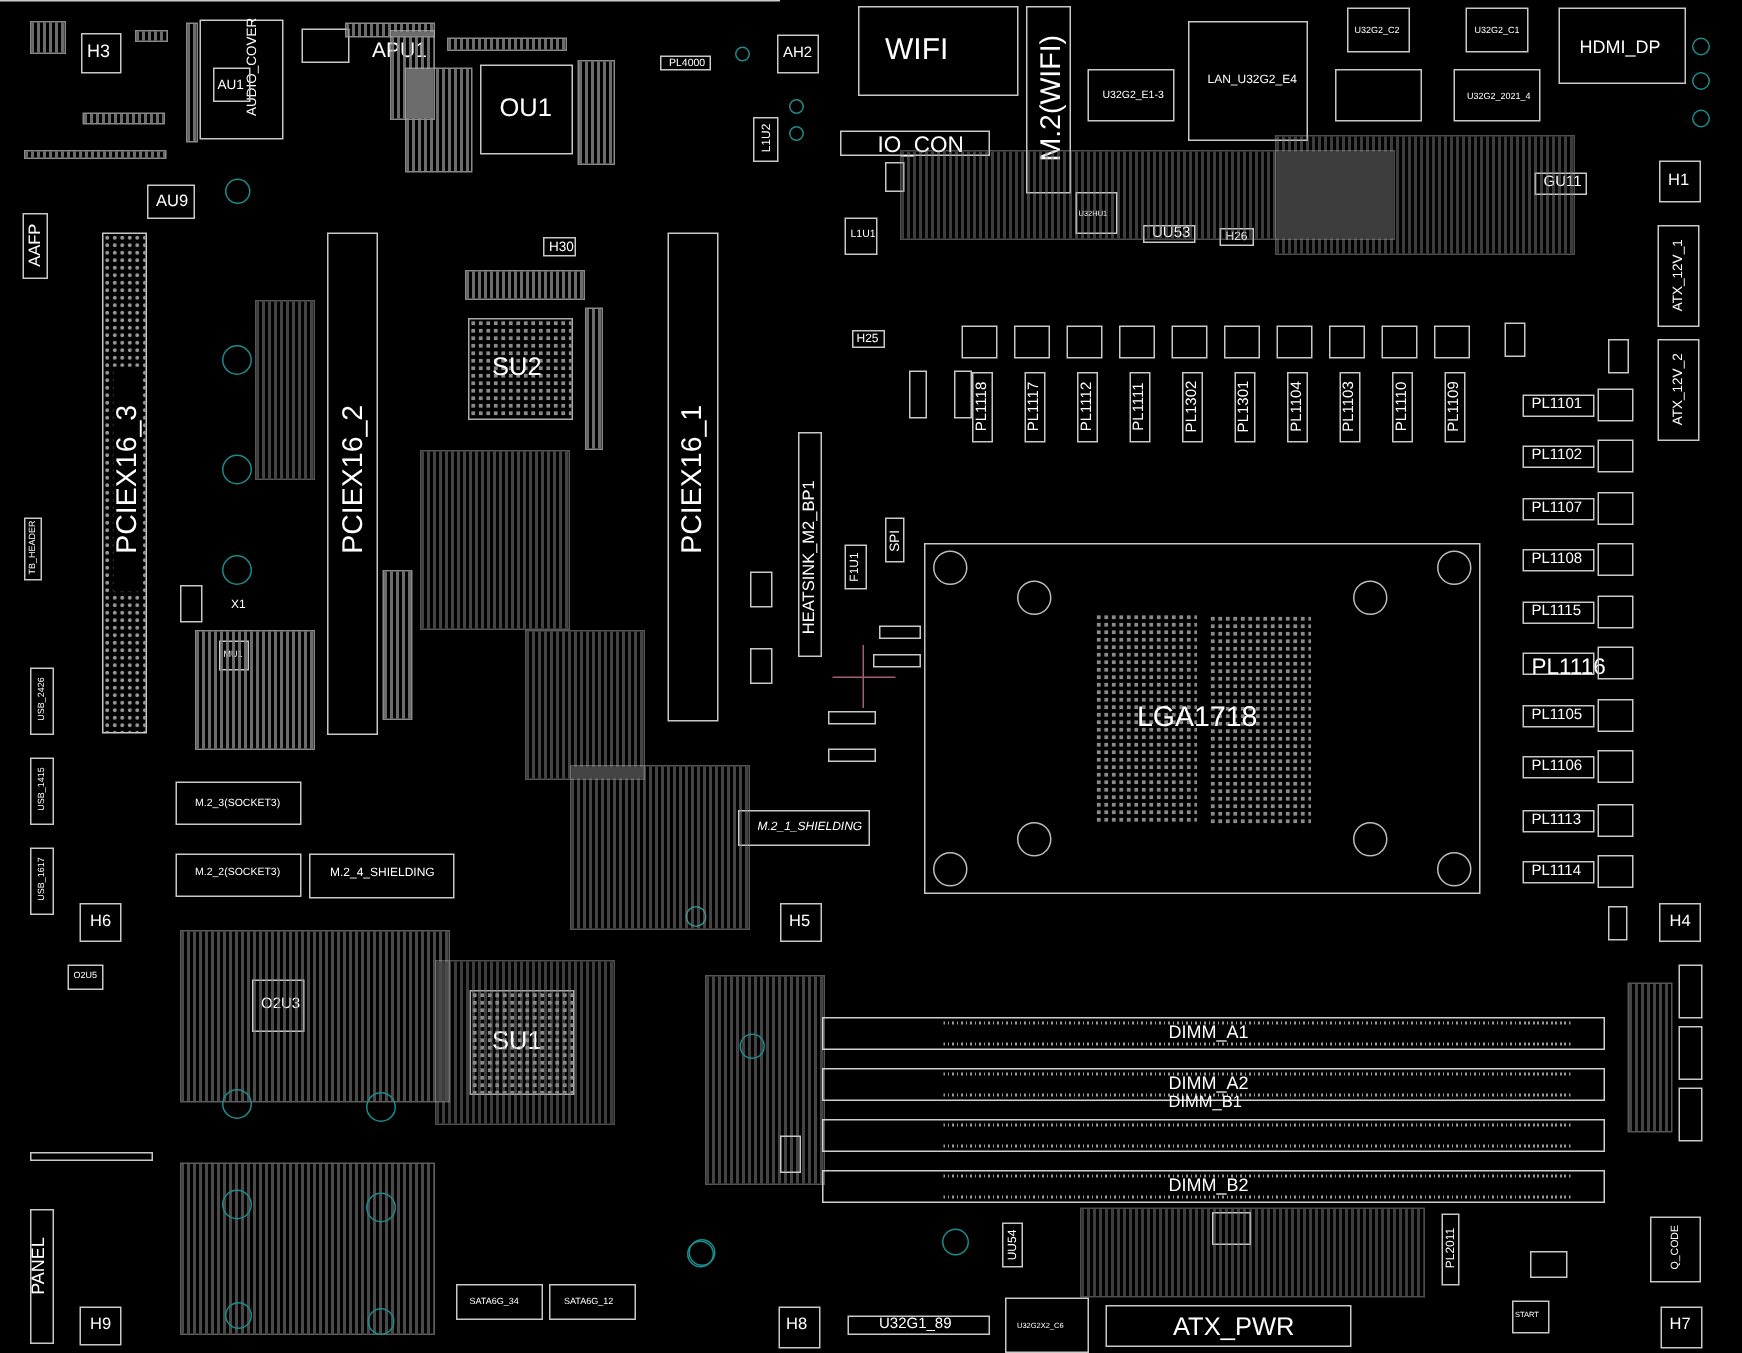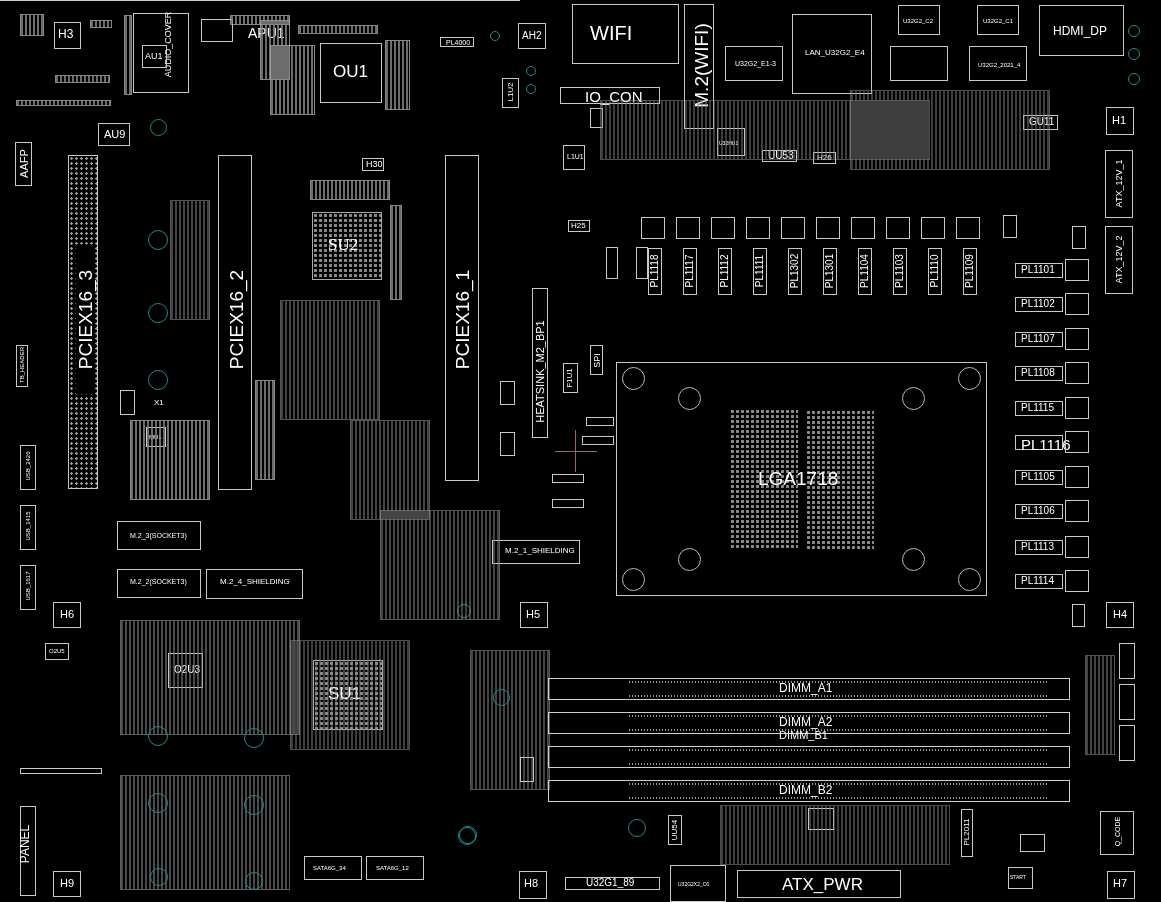--- a/index.html
+++ b/index.html
@@ -67,21 +67,21 @@
   <div class="lbl" style="left:522px;top:31px;font-size:10px;">AH2</div>
   <div class="hole" style="left:526px;top:66px;width:10px;height:10px;"></div>
   <div class="hole" style="left:526px;top:84px;width:10px;height:10px;"></div>
   <div class="box" style="left:502px;top:78px;width:17px;height:30px;"></div>
   <div class="lbl vert" style="left:497px;top:88px;font-size:8px;width:28px;text-align:center;">L1U2</div>
 
   <div class="box" style="left:362px;top:158px;width:22px;height:13px;"></div>
   <div class="lbl" style="left:366px;top:160px;font-size:9px;">H30</div>
 
   <div class="bga" style="left:312px;top:212px;width:70px;height:68px;"></div>
-  <div class="lbl" style="left:328px;top:236px;font-size:17px;font-family:Liberation Serif, serif;">SU2</div>
+  <div class="lbl" style="left:328px;top:236px;font-size:17px;">SU2</div>
   <div class="smd" style="left:310px;top:180px;width:80px;height:20px;"></div>
   <div class="smd" style="left:390px;top:205px;width:12px;height:95px;"></div>
 
   <div class="pins" style="left:68px;top:155px;width:30px;height:334px;"></div>
   <div class="lbl vert" style="left:10px;top:310px;font-size:19px;width:150px;text-align:center;background:#000;">PCIEX16_3</div>
 
   <div class="box" style="left:218px;top:155px;width:34px;height:335px;"></div>
   <div class="lbl vert" style="left:161px;top:310px;font-size:19px;width:150px;text-align:center;">PCIEX16_2</div>
 
   <div class="box" style="left:445px;top:155px;width:34px;height:326px;"></div>
@@ -157,21 +157,21 @@
   <div class="box" style="left:590px;top:345px;width:13px;height:30px;"></div>
   <div class="lbl vert" style="left:582px;top:356px;font-size:9px;width:30px;text-align:center;">SPI</div>
   <div class="box" style="left:586px;top:417px;width:28px;height:9px;"></div>
   <div class="box" style="left:582px;top:436px;width:32px;height:9px;"></div>
   <div class="box" style="left:552px;top:474px;width:32px;height:9px;"></div>
   <div class="box" style="left:552px;top:499px;width:32px;height:9px;"></div>
   <div style="position:absolute;left:575px;top:430px;width:1px;height:42px;background:#a06070;"></div>
   <div style="position:absolute;left:555px;top:451px;width:42px;height:1px;background:#a06070;"></div>
 
   <div class="box" style="left:492px;top:540px;width:88px;height:24px;"></div>
-  <div class="lbl" style="left:505px;top:547px;font-size:8px;">M.2_1_SHIELDING</div>
+  <div class="lbl" style="left:505px;top:547px;font-size:8px;font-style:italic;">M.2_1_SHIELDING</div>
   <div class="box" style="left:520px;top:602px;width:28px;height:26px;"></div>
   <div class="lbl" style="left:526px;top:609px;font-size:11px;">H5</div>
   <div class="hole" style="left:457px;top:604px;width:14px;height:14px;"></div>
   <div class="smd" style="left:380px;top:510px;width:120px;height:110px;opacity:.5"></div>
   <div class="smd" style="left:470px;top:650px;width:80px;height:140px;opacity:.5"></div>
   <div class="hole" style="left:493px;top:689px;width:17px;height:17px;"></div>
 
   <div class="box" style="left:572px;top:4px;width:107px;height:60px;"></div>
   <div class="lbl" style="left:590px;top:23px;font-size:20px;">WIFI</div>
   <div class="box" style="left:560px;top:87px;width:100px;height:17px;"></div>

